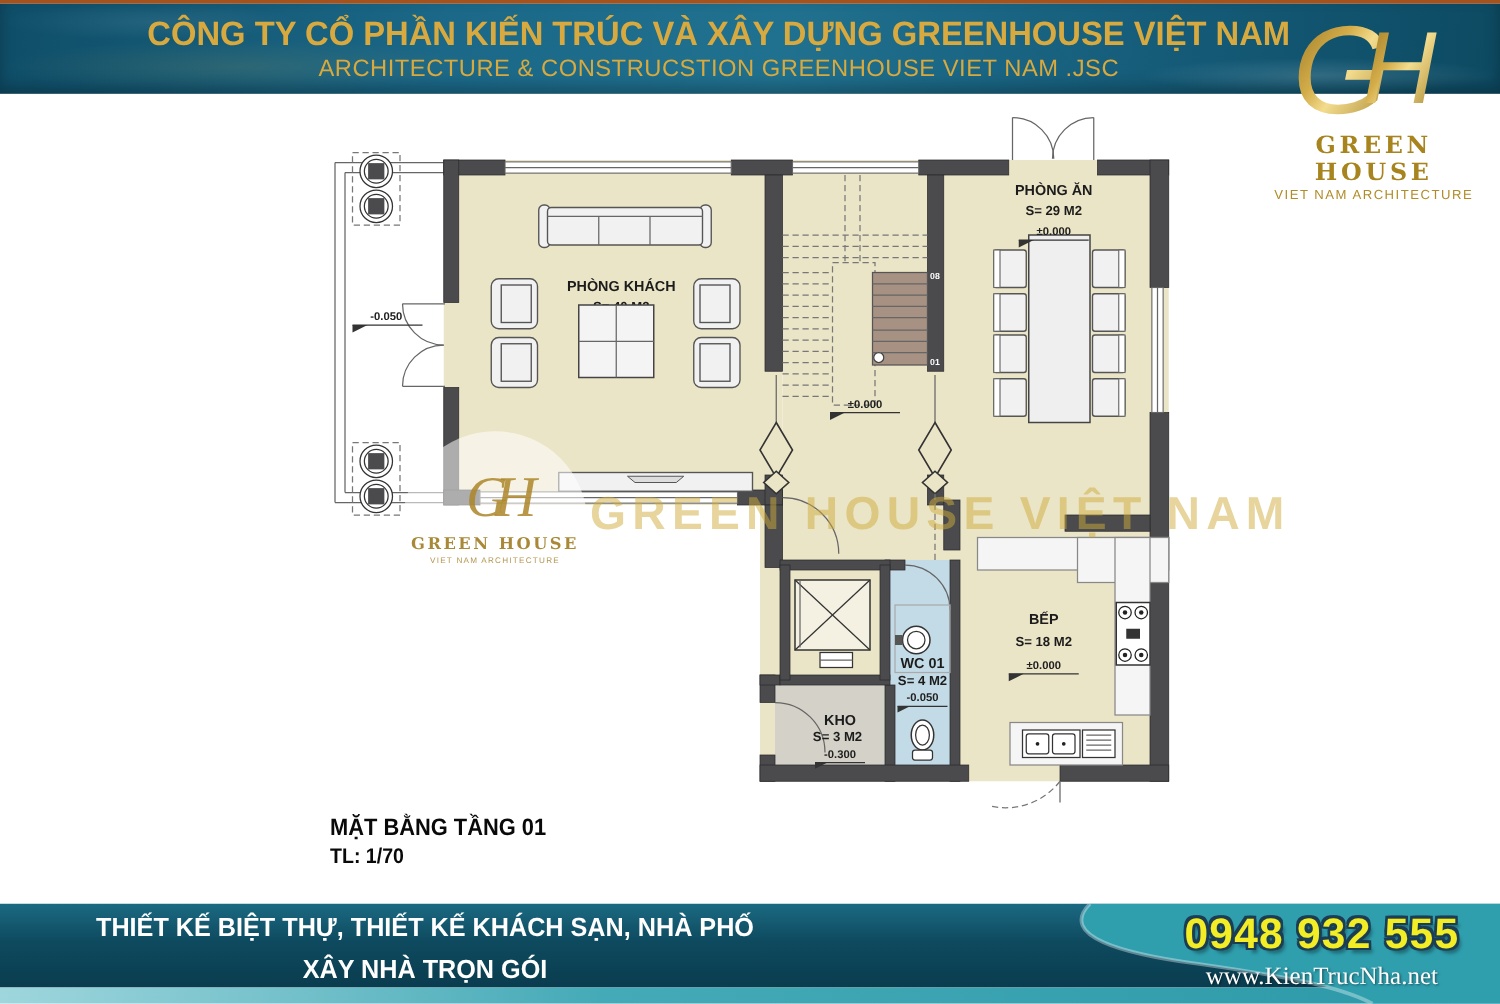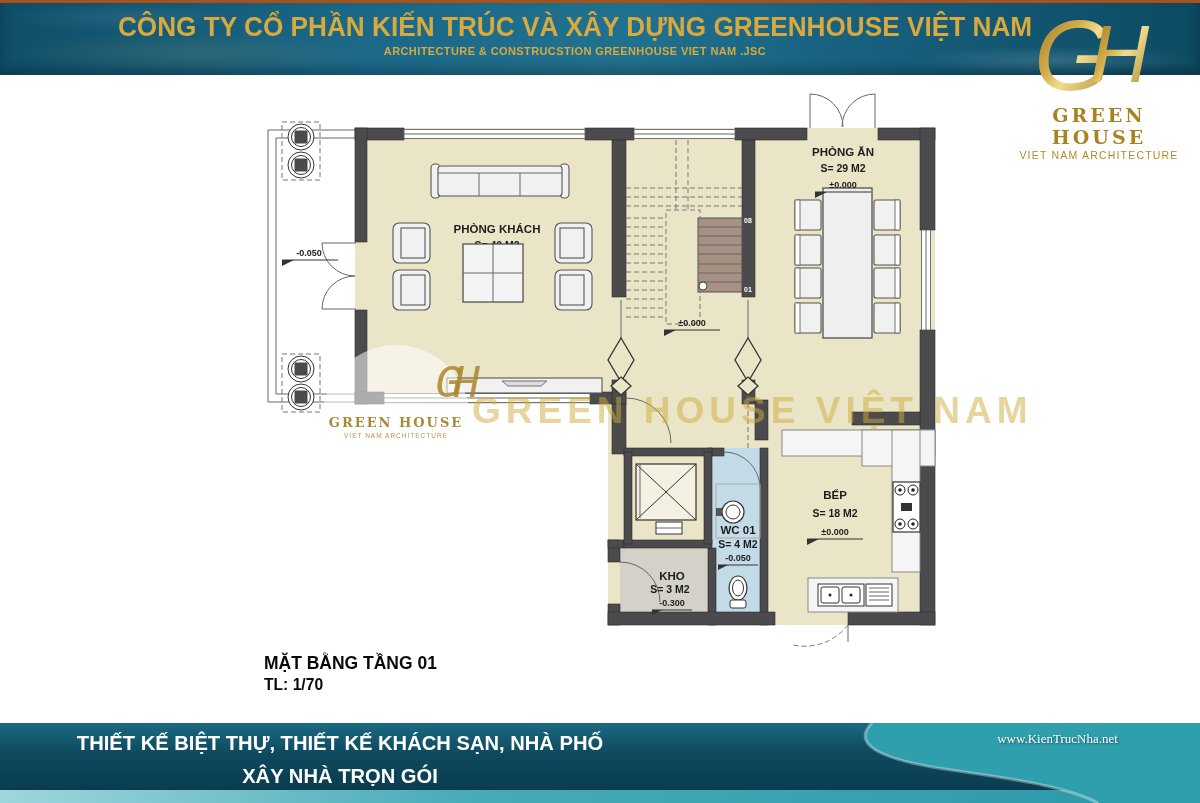--- a/index.html
+++ b/index.html
@@ -11,21 +11,21 @@
   .header{position:absolute;left:0;top:3px;width:1200px;height:72px;
     background-image:
       radial-gradient(closest-side at 16% 70%, rgba(214,178,80,.12), transparent),
       radial-gradient(closest-side at 10% 20%, rgba(255,255,255,.07), transparent),
       radial-gradient(closest-side at 52% 130%, rgba(255,255,255,.10), transparent),
       radial-gradient(closest-side at 88% 80%, rgba(200,220,230,.18), transparent),
       linear-gradient(95deg,#0f4e68,#1b6888 30%,#20718f 52%,#17607e 72%,#0d4a62);
     box-shadow:inset 0 -6px 12px rgba(0,0,0,.25);}
   .header-inner{position:absolute;left:0;top:0;width:1150px;height:100%;text-align:center;color:#d7a93f;}
   .header-title{margin-top:9px;font-size:27px;font-weight:bold;letter-spacing:0px;transform:scaleX(.97);}
-  .header-sub{margin-top:2px;font-size:11px;font-weight:bold;letter-spacing:.4px;}
+  .header-sub{margin-top:2px;font-size:19px;font-weight:normal;letter-spacing:.4px;}
 
   .logo{position:absolute;right:6px;top:4px;width:190px;height:140px;text-align:center;}
   .logo .name{font-family:"DejaVu Serif",serif;font-weight:bold;font-size:19px;
       letter-spacing:3px;color:#a8841f;margin-top:-4px;}
   .logo .tagline{font-family:"Liberation Sans",sans-serif;font-size:10.5px;
       letter-spacing:1.2px;color:#b08c28;margin-top:1px;}
 
   
   .plan-wrap{position:absolute;left:252px;top:92px;width:710px;height:560px;}
   svg text{font-family:"Liberation Sans",sans-serif;}
@@ -35,22 +35,22 @@
   .stepnum{font-size:7px;font-weight:bold;fill:#ffffff;text-anchor:middle;}
   .wall{fill:#4b4b4d;stroke:#2c2c2e;stroke-width:.6;}
   .thin{stroke:#666;stroke-width:1;fill:none;}
   .dash{stroke:#777;stroke-width:1;fill:none;stroke-dasharray:5 3;}
   .furn{fill:#f1f1f1;stroke:#555;stroke-width:1.1;}
   .win{fill:#ffffff;stroke:#666;stroke-width:.9;}
 
   
   .wm-circle{position:absolute;left:322px;top:345px;width:148px;height:148px;border-radius:50%;
      background:rgba(255,255,255,.55);text-align:center;z-index:3;}
-  .wm-circle .mono{font-family:Liberation Mono, monospace;font-style:italic;font-size:46px;
-     color:rgba(172,134,40,.85);margin-top:14px;letter-spacing:-10px;text-align:right;}
+  .wm-circle .mono{font-family:Liberation Serif, serif;font-style:italic;font-size:46px;
+     color:rgba(172,134,40,.85);margin-top:26px;letter-spacing:-10px;}
   .wm-circle .nm{font-family:"DejaVu Serif",serif;font-weight:bold;font-size:13px;
      letter-spacing:2px;color:rgba(160,124,34,.9);margin-top:4px;}
   .wm-circle .tg{font-size:6.5px;letter-spacing:1px;color:rgba(160,124,34,.8);margin-top:2px;}
   .wm-text{position:absolute;left:472px;top:390px;font-size:37px;font-weight:bold;
      letter-spacing:5px;color:rgba(208,172,60,.5);white-space:nowrap;z-index:3;}
 
   .plan-title{position:absolute;left:252px;top:652px;width:300px;color:#090909;z-index:4;}
   .plan-title .t1{font-size:19px;font-weight:bold;transform:scaleX(.92);}
   .plan-title .t2{font-size:17px;font-weight:bold;margin-top:1px;transform:scaleX(.92);}
 
@@ -62,21 +62,21 @@
      background:linear-gradient(90deg,#9fd6dd,#45aab7 40%,#2b98a7);}
   .footer svg.swoosh{position:absolute;left:0;top:0;width:1200px;height:80px;}
   .footer-left{position:absolute;left:40px;top:8px;width:600px;text-align:center;color:#fff;z-index:5;}
   .footer-left .l1{font-size:21px;font-weight:bold;transform:scaleX(.96);}
   .footer-left .l2{font-size:21px;font-weight:bold;margin-top:9px;transform:scaleX(.96);}
   .footer-right{position:absolute;left:925px;top:5px;width:265px;text-align:center;z-index:5;}
   .phone{font-size:34px;font-weight:bold;color:#f2ed25;letter-spacing:1px;
      text-shadow:-2px 0 #1c3e54,2px 0 #1c3e54,0 -2px #1c3e54,0 2px #1c3e54,
                  -2px -2px #1c3e54,2px 2px #1c3e54,-2px 2px #1c3e54,2px -2px #1c3e54,
                  3px 4px 3px rgba(0,0,0,.35);}
-  .site{font-family:"Liberation Serif",serif;font-size:13px;color:#ffffff;margin-top:3px;
+  .site{font-family:"Liberation Serif",serif;font-size:20px;color:#ffffff;margin-top:3px;
      text-shadow:1px 1px 2px rgba(0,0,0,.5);}
 </style>
 </head>
 <body>
 
 <div class="topline"></div>
 <div class="header">
   <div class="header-inner">
     <div class="header-title">CÔNG TY CỔ PHẦN KIẾN TRÚC VÀ XÂY DỰNG GREENHOUSE VIỆT NAM</div>
     <div class="header-sub">ARCHITECTURE &amp; CONSTRUCSTION GREENHOUSE VIET NAM .JSC</div>
@@ -398,15 +398,16 @@
   <div class="footer-strip"></div>
   <svg class="swoosh" viewBox="0 0 1200 80" preserveAspectRatio="none">
     <path d="M872,0 C846,26 898,40 958,48 C1028,58 1072,66 1098,80 L1200,80 L1200,0 Z" fill="#2f9fae"></path>
     <path d="M872,0 C846,26 898,40 958,48 C1028,58 1072,66 1098,80" stroke="rgba(255,255,255,.35)" stroke-width="3" fill="none"></path>
   </svg>
   <div class="footer-left">
     <div class="l1">THIẾT KẾ BIỆT THỰ, THIẾT KẾ KHÁCH SẠN, NHÀ PHỐ</div>
     <div class="l2">XÂY NHÀ TRỌN GÓI</div>
   </div>
   <div class="footer-right">
+    <div class="phone">0948 932 555</div>
     <div class="site">www.KienTrucNha.net</div>
   </div>
 </div>
 
 </body></html>

